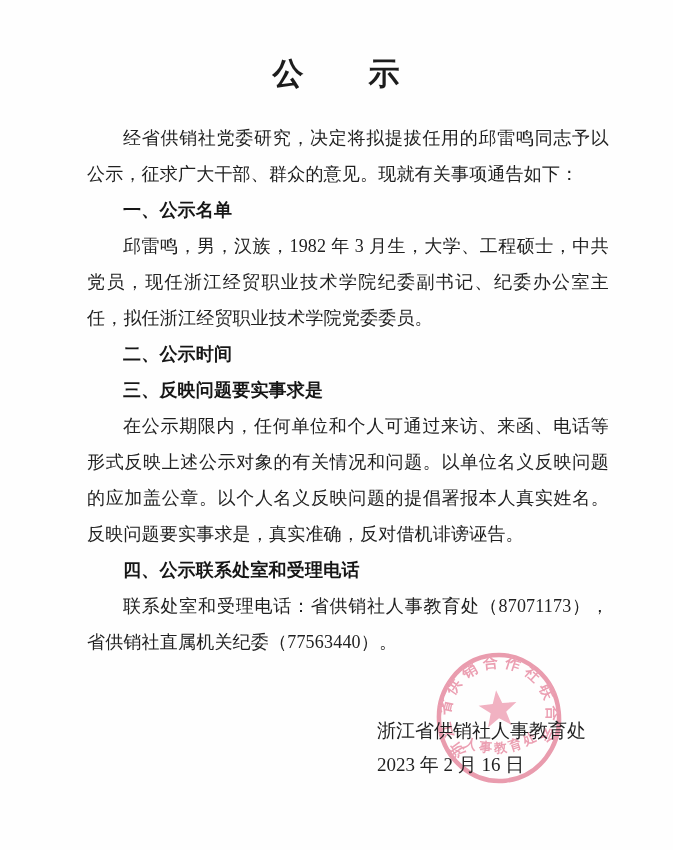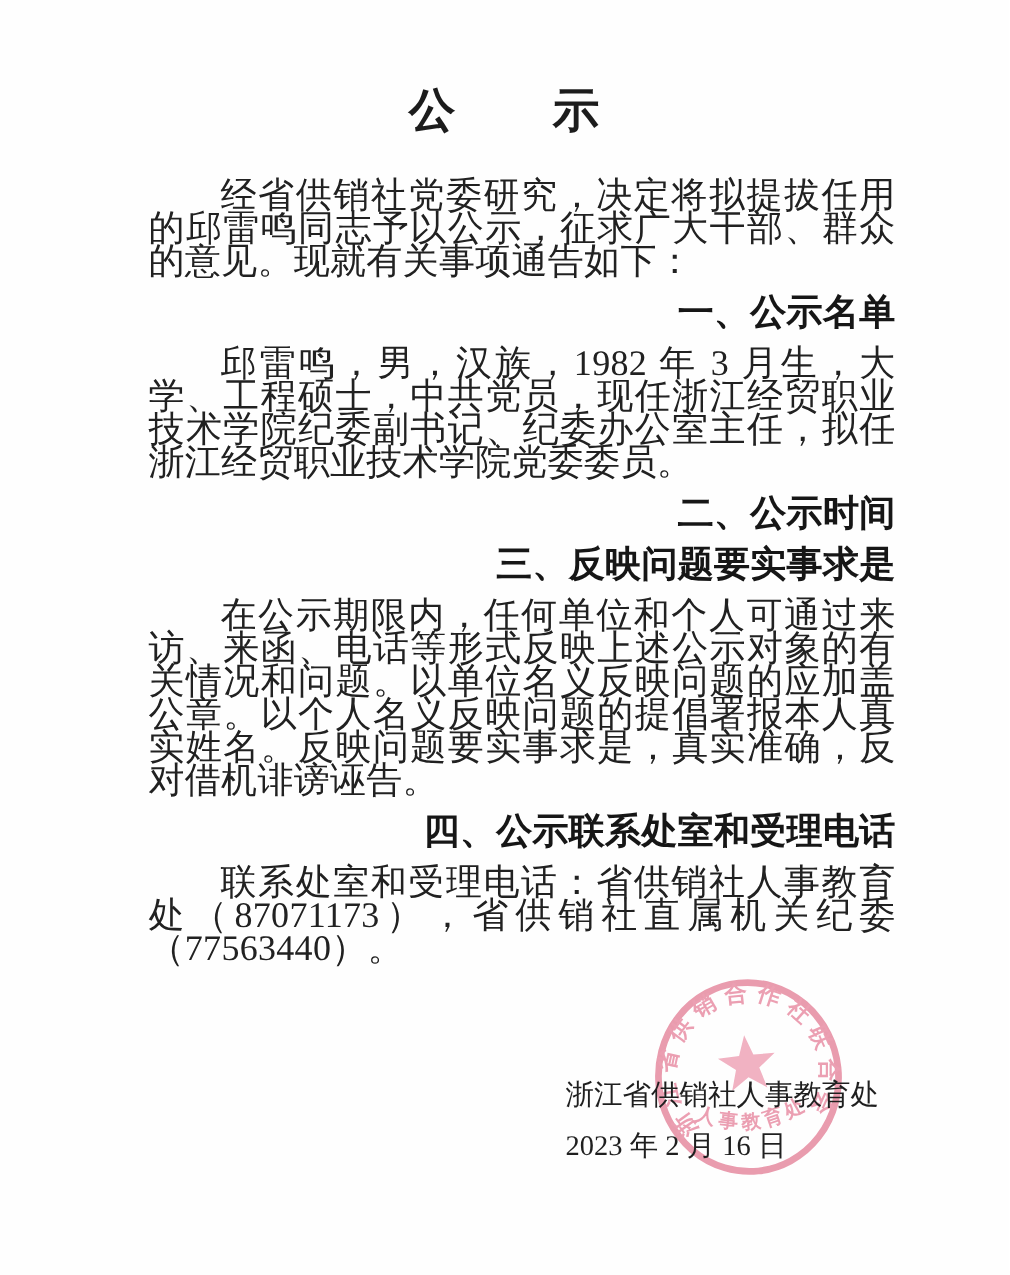--- a/index.html
+++ b/index.html
@@ -21,31 +21,31 @@
     font-weight: bold;
     letter-spacing: 1px;
     color: #1c1c1c;
   }
   .content {
     margin-top: 27px;
     padding-left: 87px;
     padding-right: 64px;
   }
   .content p {
-    margin: 12px;
-    font-size: 24px;
-    line-height: 22px;
+    margin: 0;
+    font-size: 18px;
+    line-height: 36px;
     text-indent: 2em;
     text-align: justify;
     letter-spacing: 0.2px;
   }
   .content p.heading {
     font-family: "Liberation Sans", sans-serif;
     font-weight: bold;
-    text-align: right;
+    text-align: left;
     color: #161616;
   }
   .signature {
     position: absolute;
     top: 714px;
     right: 87px;
     text-align: left;
     font-size: 19px;
     line-height: 34px;
     color: #1f1f1f;

